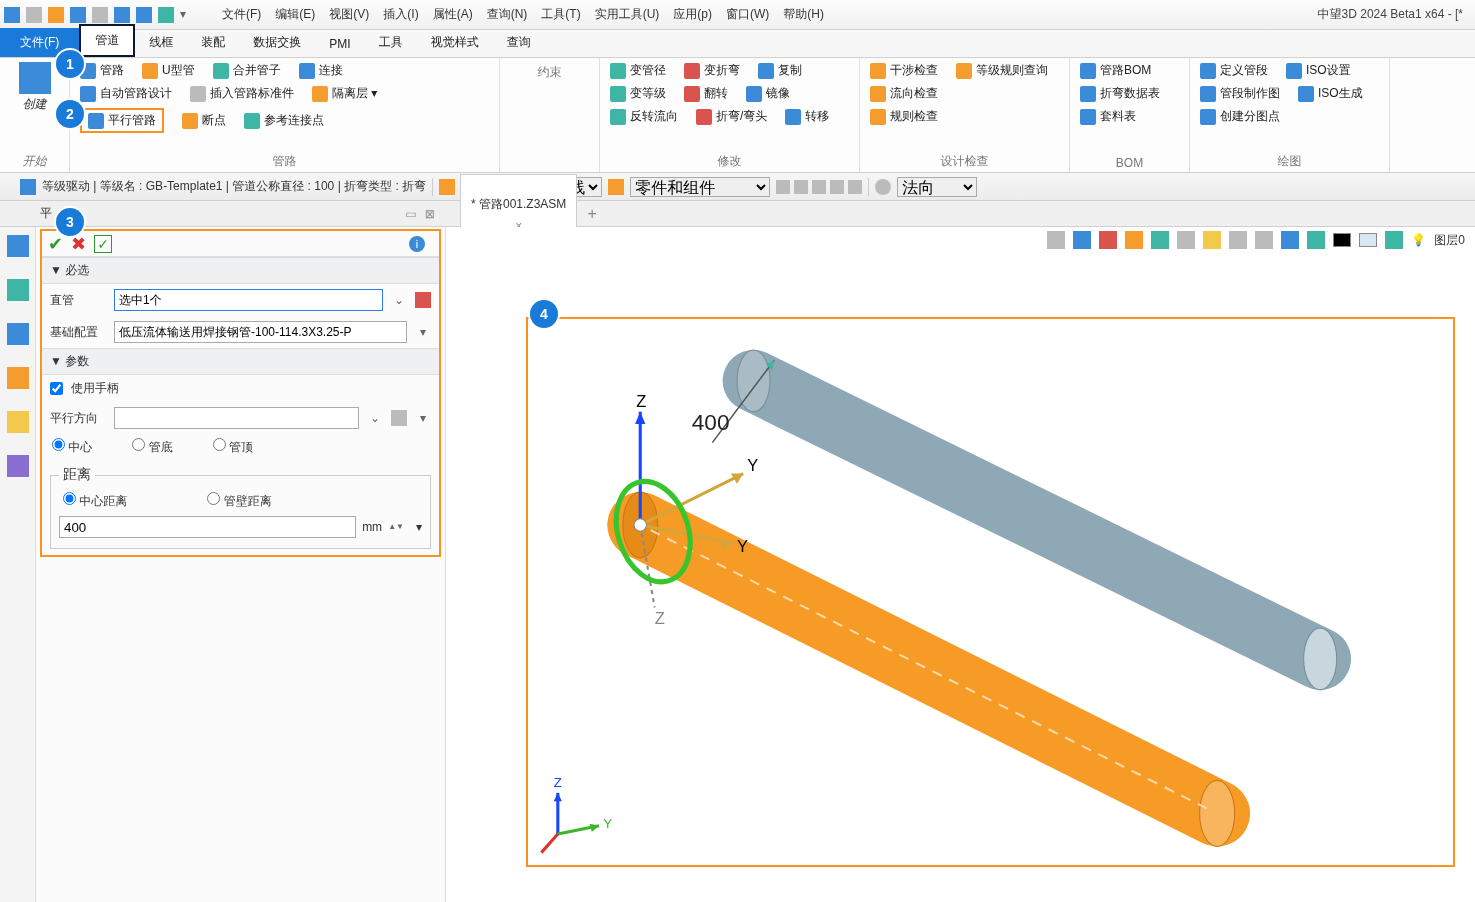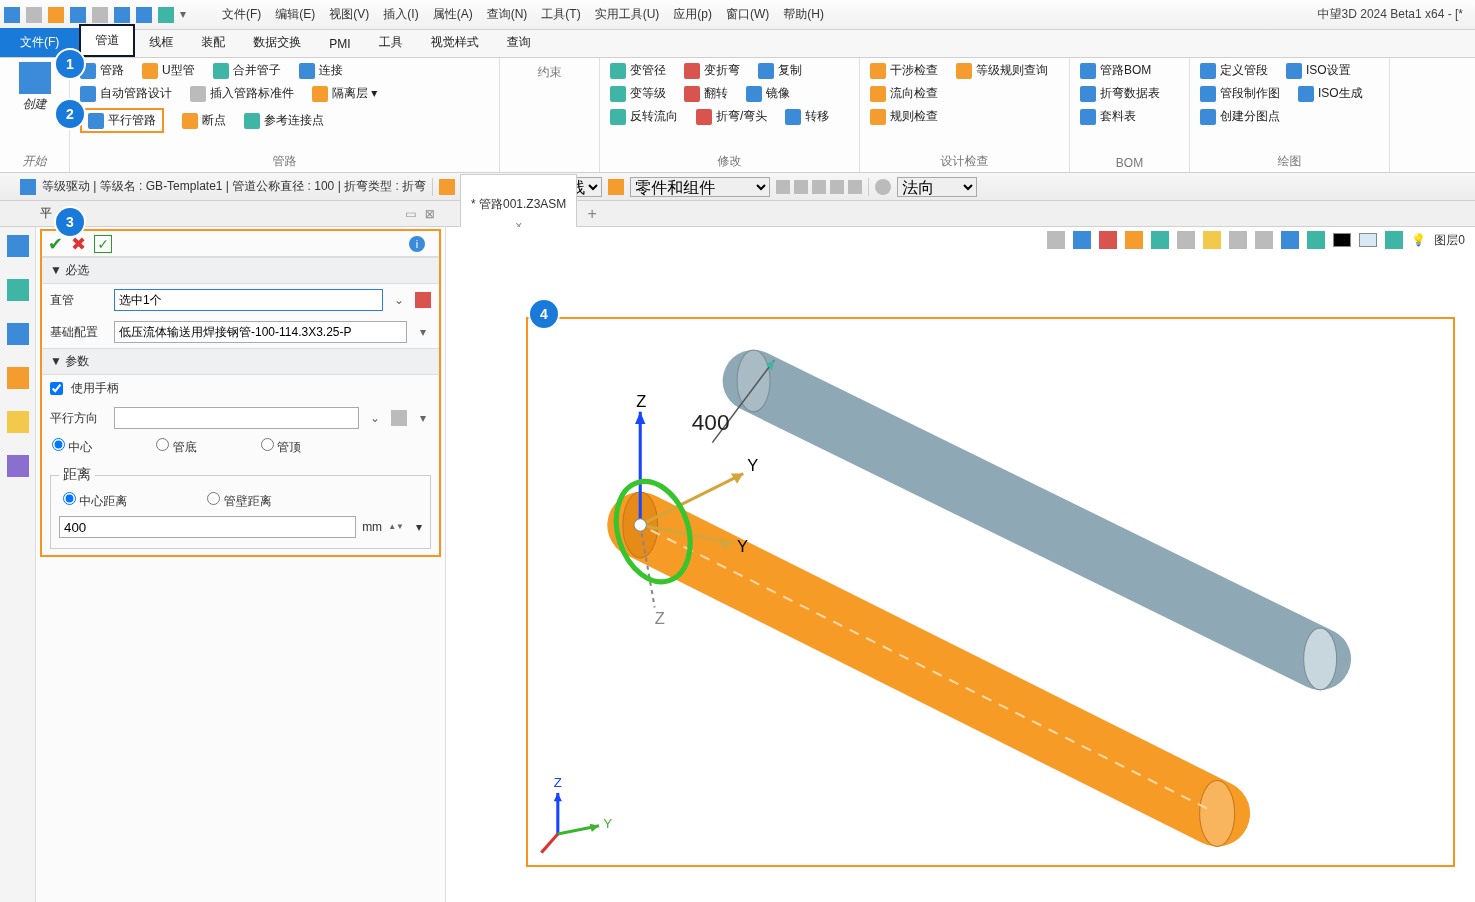--- a/index.html
+++ b/index.html
@@ -53,21 +53,21 @@
 .panel .pbody { border: 2px solid #f7931e; margin: 2px 4px; padding: 0; }
 .panel .phead { display:flex; align-items:center; height:26px; border-bottom:1px solid #ddd; padding:0 6px; gap:8px; }
 .panel .phead .spacer{flex:1;}
 .panel .section-h { background:#eef0f2; padding:4px 8px; font-size:12px; color:#333; border-bottom:1px solid #ddd; border-top:1px solid #ddd;}
 .panel .formrow { display:flex; align-items:center; padding:5px 8px; gap:8px; }
 .panel .formrow label { width:56px; color:#333; }
 .panel .formrow input[type=text] { flex:1; height:22px; border:1px solid #2b7de1; padding:0 4px; font-size:12px; }
 .panel .formrow input.plain { border:1px solid #aaa; }
 .panel .formrow .dd { width:16px; text-align:center; color:#666; }
 .panel .formrow .micico { width:16px; height:16px; display:inline-block; }
-.panel .radios { display:flex; gap:64px; padding:4px 10px; align-items:center; }
+.panel .radios { display:flex; gap:40px; padding:4px 10px; align-items:center; }
 .panel fieldset { margin:6px 8px; border:1px solid #ccc; padding:6px 8px; }
 .panel fieldset legend { font-size:14px; padding:0 4px; }
 .panel .distrow { display:flex; align-items:center; gap:6px; padding:4px 0; }
 .panel .distrow input { flex:1; height:22px; border:1px solid #aaa; padding:0 4px; }
 
 
 .canvas-wrap { flex:1; position:relative; background:#fff; }
 .canvas-toolbar { position:absolute; top:4px; right:10px; display:flex; gap:8px; align-items:center; }
 .canvas-toolbar .ci { width:18px; height:18px; display:inline-block; }
 .swatch { width:18px; height:14px; border:1px solid #888; display:inline-block; }

